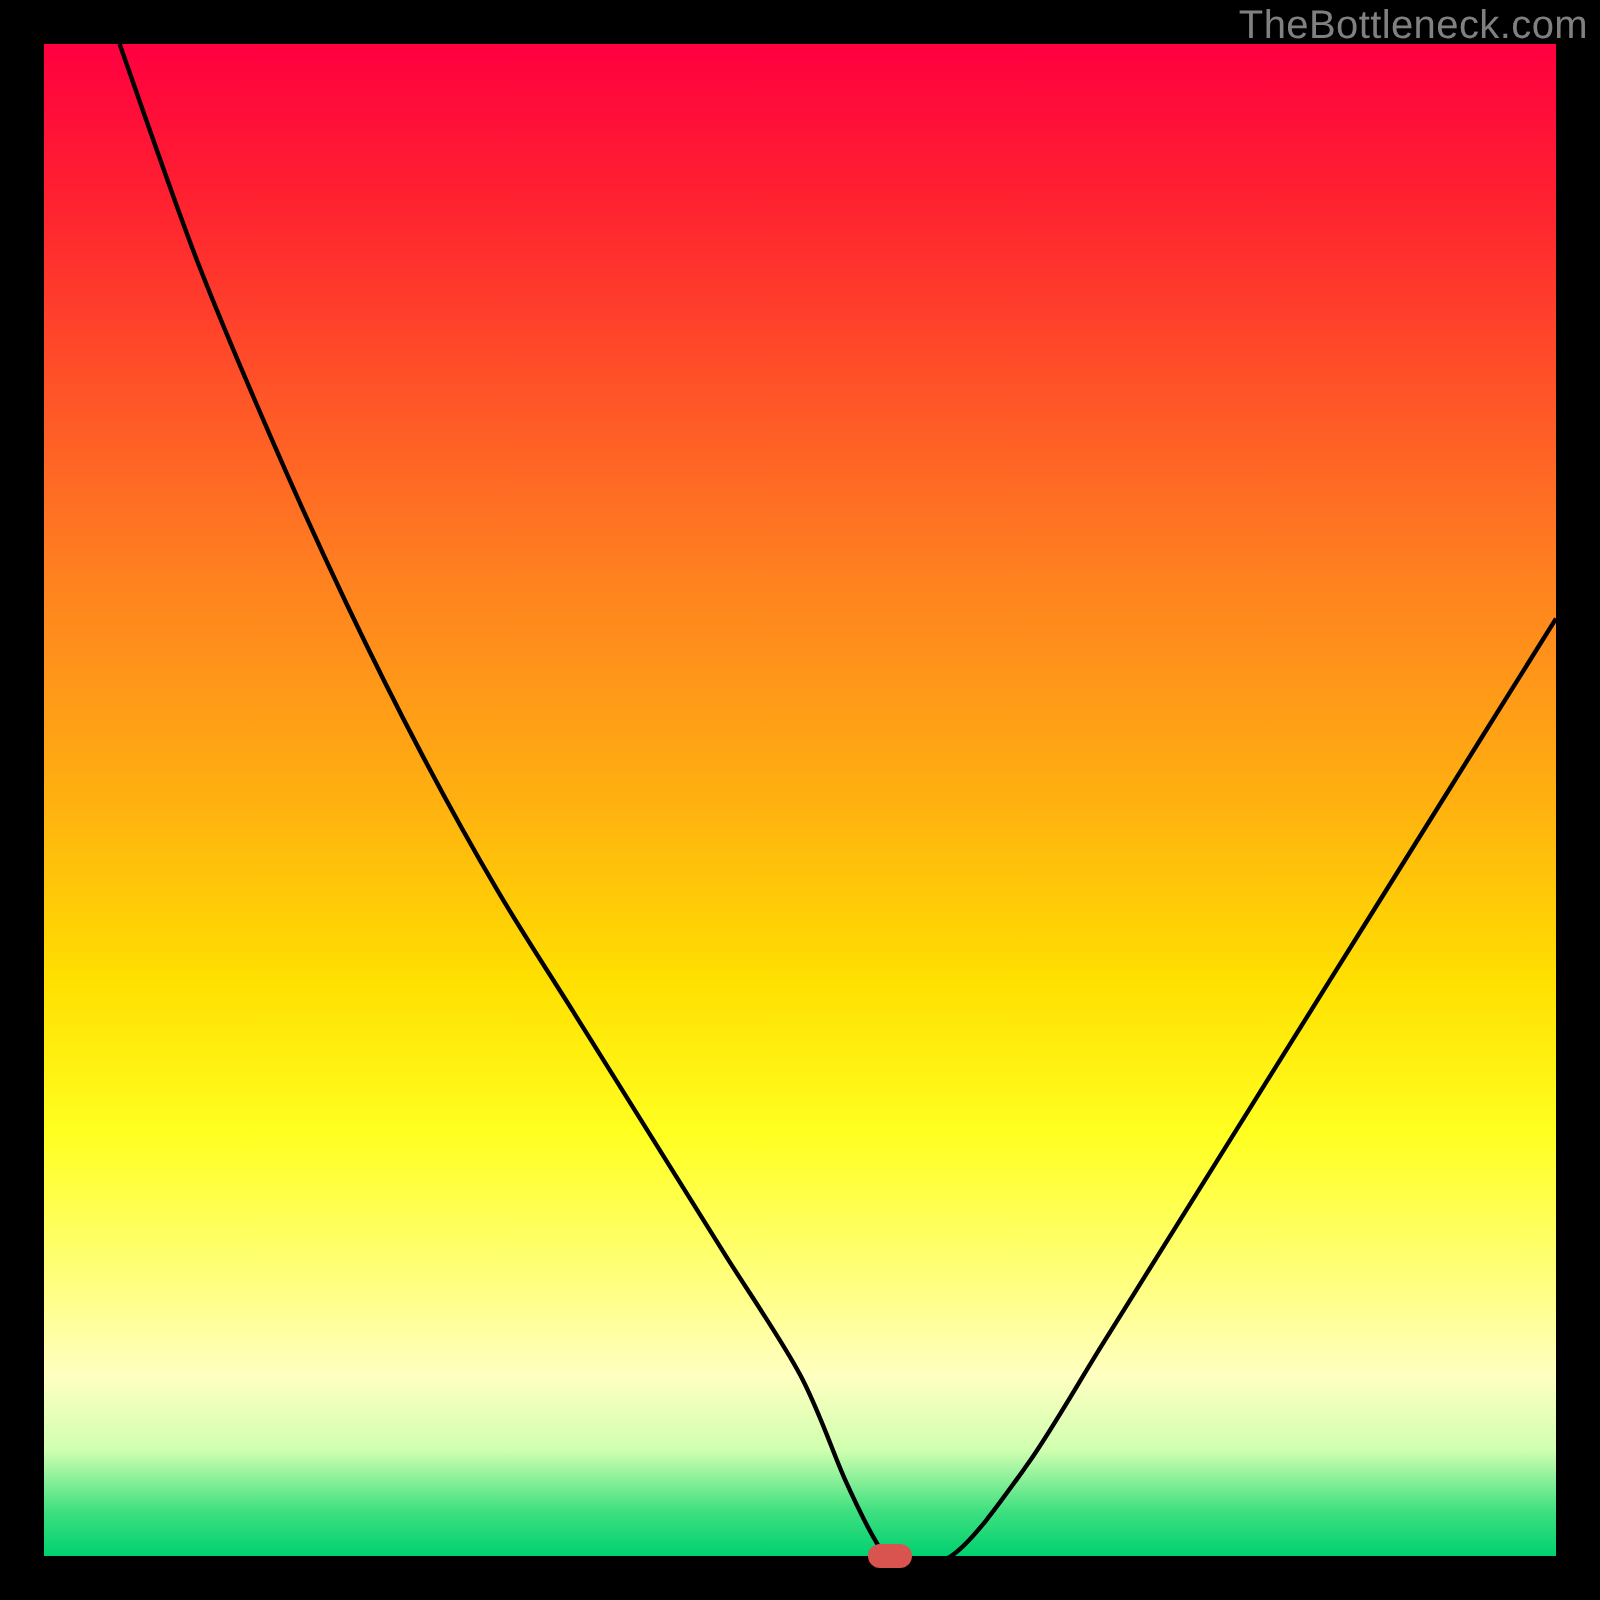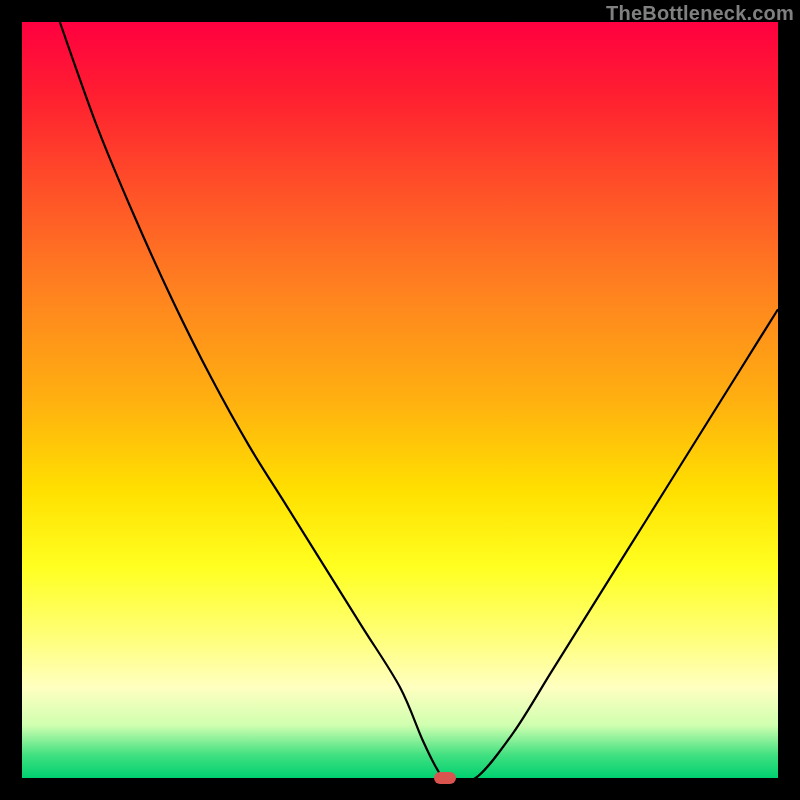--- a/index.html
+++ b/index.html
@@ -45,21 +45,20 @@
     transform: translate(-50%, -50%);
   }
   .watermark {
     position: absolute;
     top: 2px;
     right: 6px;
     font-family: Arial, sans-serif;
     font-size: 20px;
     color: #808080;
     letter-spacing: 0.2px;
-    font-weight: bold;
   }
 </style>
 </head>
 <body>
 
 <div class="frame">
   <div class="plot">
     <svg class="curve-svg" viewBox="0 0 756 756" preserveAspectRatio="none">
       <path id="curve-path" d="M 37.800000000000004 0 C 43.848000000000006 16.934400000000004 63.504000000000005 74.39040000000003 75.60000000000001 105.84000000000003 C 87.69600000000001 137.28960000000004 101.30399999999999 168.73920000000007 113.39999999999999 196.56000000000006 C 125.496 224.38080000000005 139.104 254.31839999999997 151.20000000000002 279.71999999999997 C 163.29600000000002 305.12159999999994 176.904 332.3376 189 355.32 C 201.096 378.3024 214.70399999999998 402.7968 226.79999999999998 423.36 C 238.896 443.9232 252.50399999999996 464.48640000000006 264.59999999999997 483.84000000000003 C 276.69599999999997 503.1936 290.30400000000003 524.9663999999999 302.40000000000003 544.3199999999999 C 314.49600000000004 563.6736 328.104 585.4463999999999 340.2 604.8 C 352.296 624.1536 368.3232 647.136 378 665.28 C 387.6768 683.424 394.632 704.8944 400.68 718.2 C 406.728 731.5056000000001 412.1712 742.392 415.8 748.44 C 419.4288 754.488 417.312 754.7904 423.36 756 C 429.408 757.2096 442.7136 763.2576 453.59999999999997 756 C 464.48639999999995 748.7424 479.30400000000003 727.5744 491.40000000000003 710.64 C 503.49600000000004 693.7056 517.1039999999999 669.5136 529.1999999999999 650.16 C 541.2959999999999 630.8063999999999 554.904 609.0336000000001 567 589.6800000000001 C 579.096 570.3264 592.7040000000001 548.5536000000001 604.8000000000001 529.2 C 616.8960000000001 509.8464 630.504 488.0736 642.6 468.71999999999997 C 654.696 449.36639999999994 668.304 427.5936 680.4 408.24 C 692.496 388.88640000000004 706.1039999999999 367.11359999999996 718.1999999999999 347.76 C 730.2959999999999 328.4064 749.952 296.95680000000004 756 287.28000000000003" fill="none" stroke="#000000" stroke-width="2.2"></path>
     </svg>

